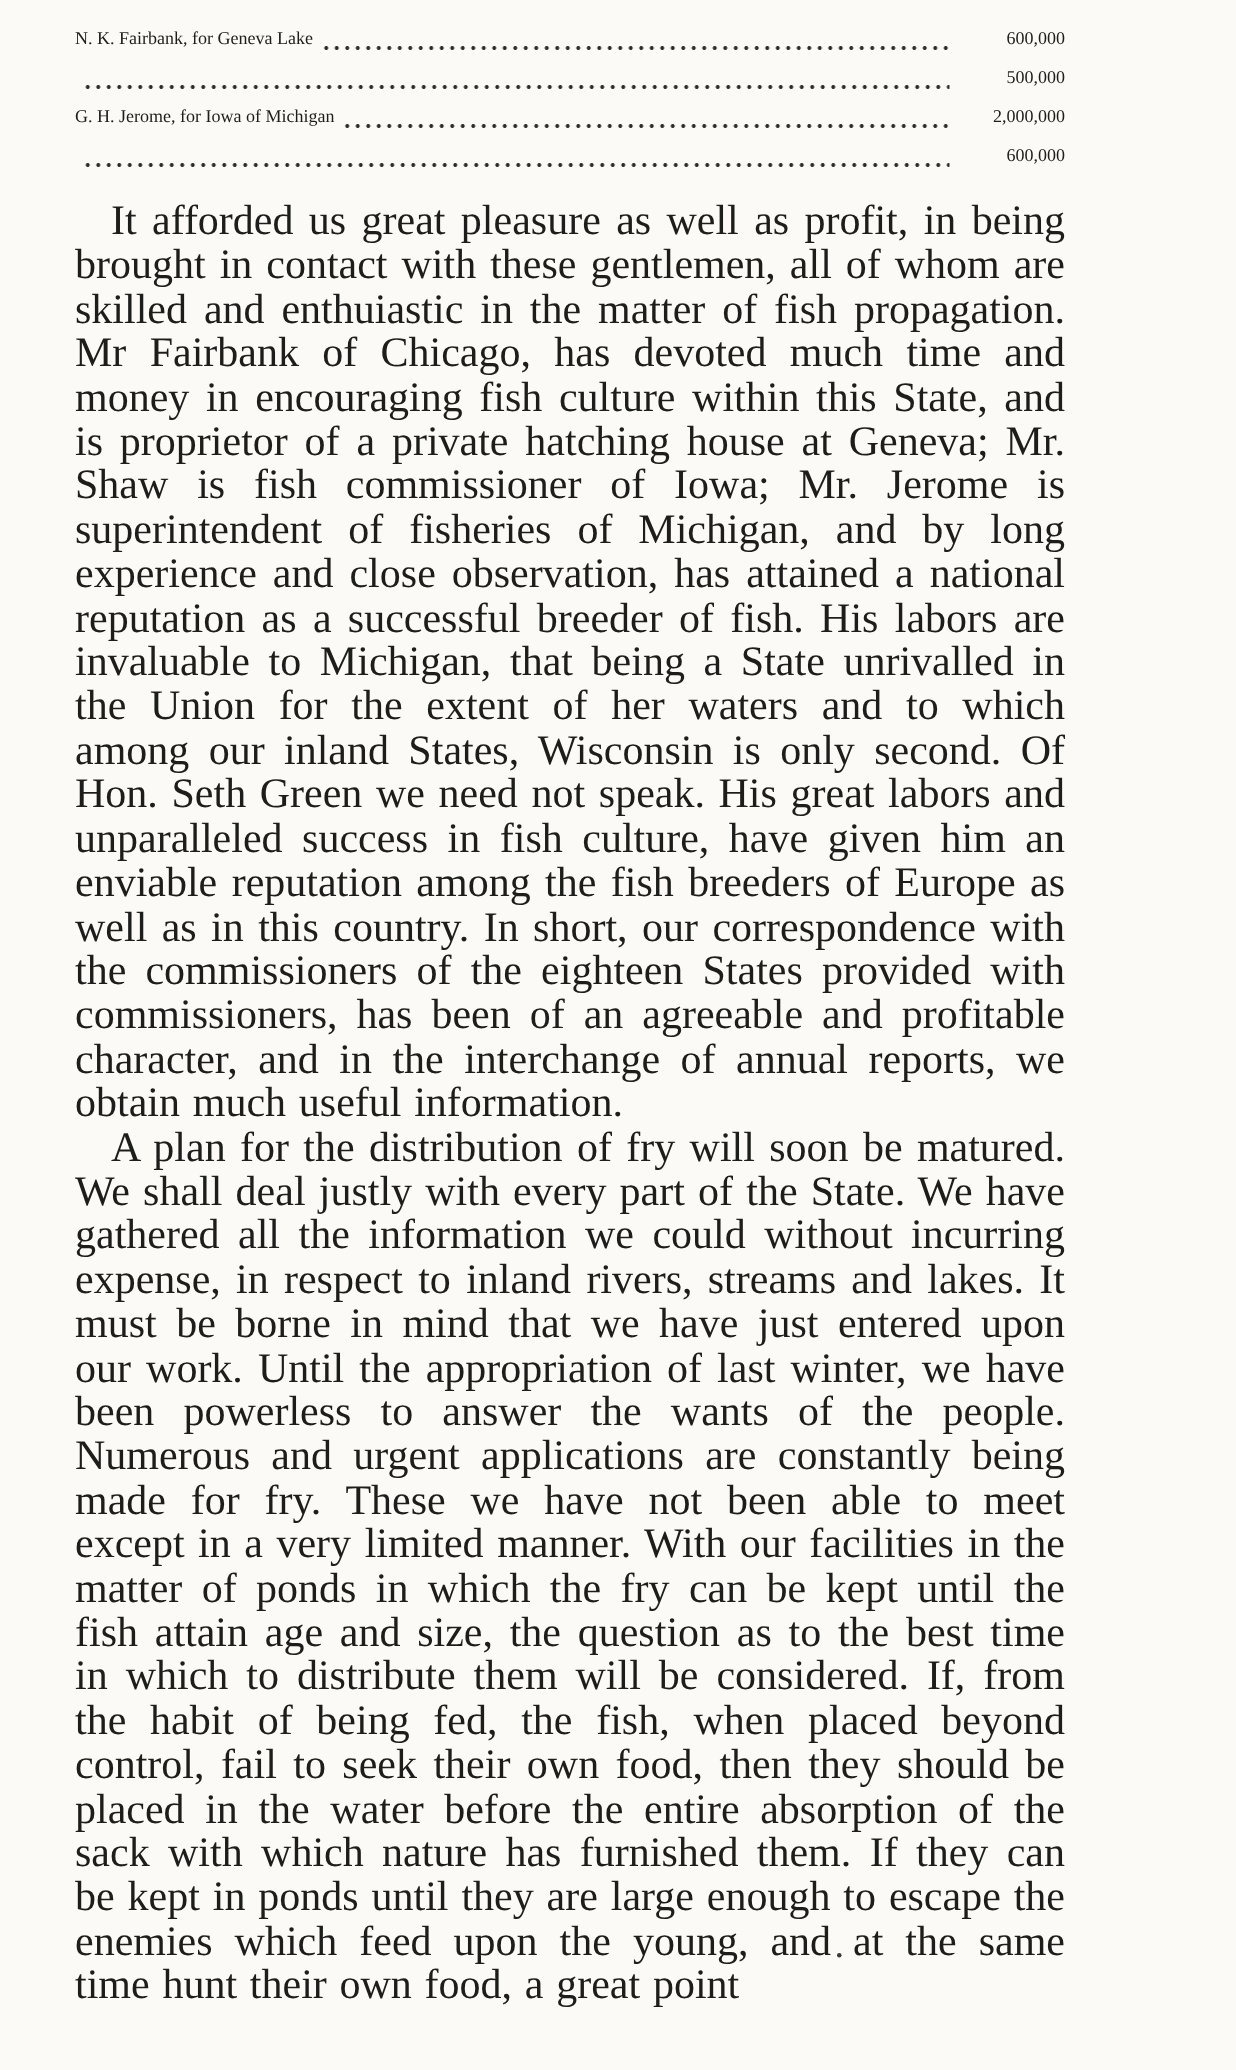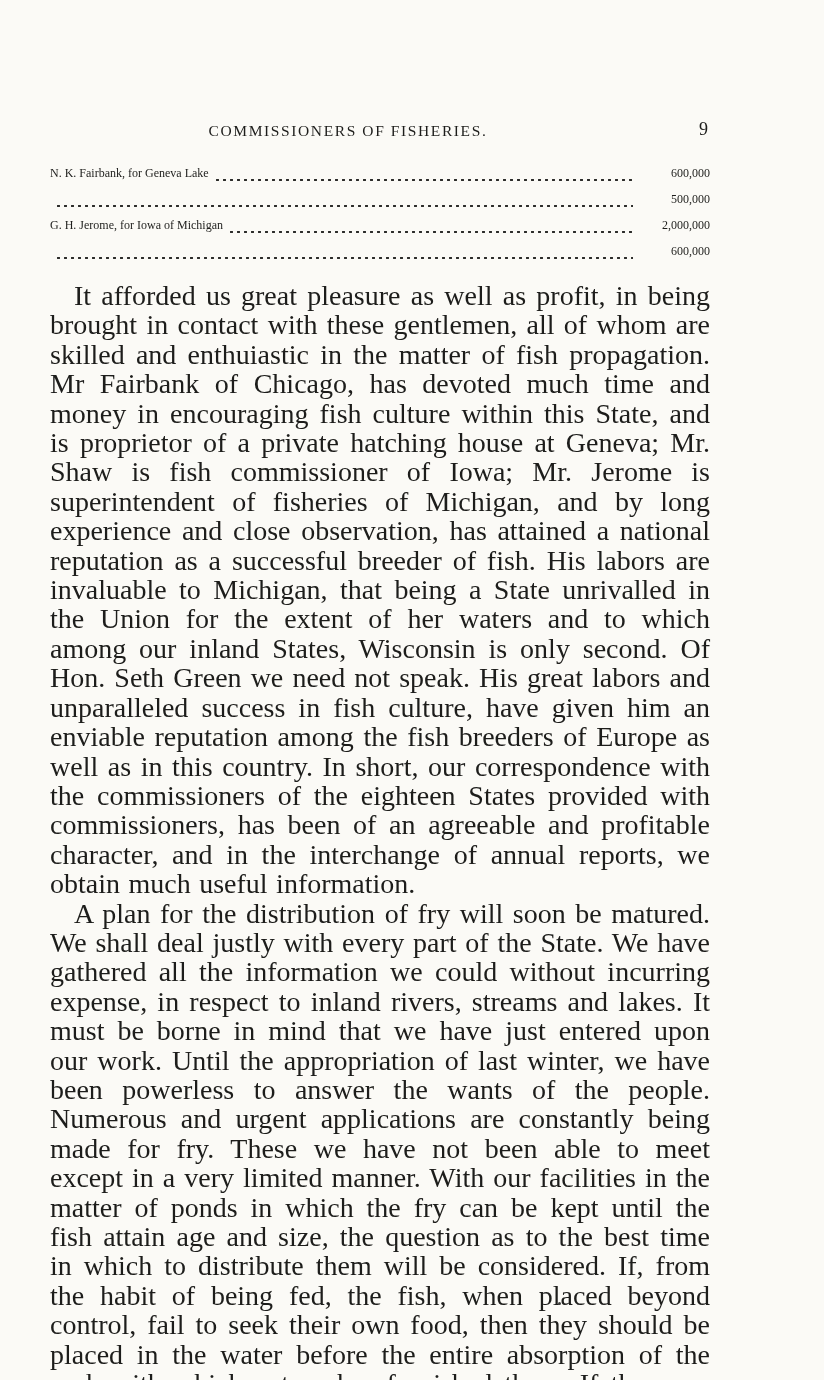--- a/index.html
+++ b/index.html
@@ -97,24 +97,20 @@
     border-radius: 50%;
     background: #3a3a38;
   }
 </style>
 </head>
 <body>
 
 <div class="page">
   <div class="content">
 
-    <div class="header">
-      <span class="running-title">COMMISSIONERS OF FISHERIES.</span>
-      <span class="page-number">9</span>
-    </div>
 
     <div class="allocations">
       <div class="alloc-row">
         <span class="alloc-name">N. K. Fairbank, for Geneva Lake</span>
         <span class="leader"></span>
         <span class="alloc-value">600,000</span>
       </div>
       <div class="alloc-row">
         <span class="leader"></span>
         <span class="alloc-value">500,000</span>

